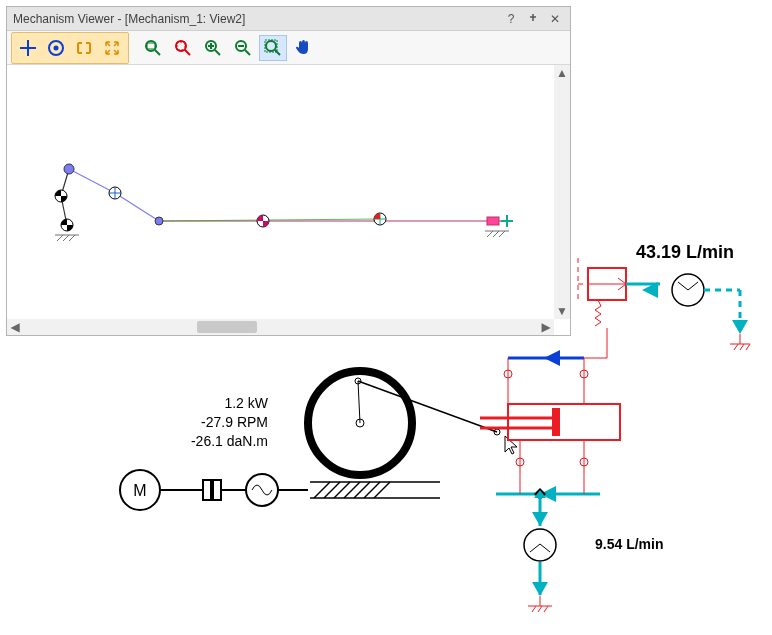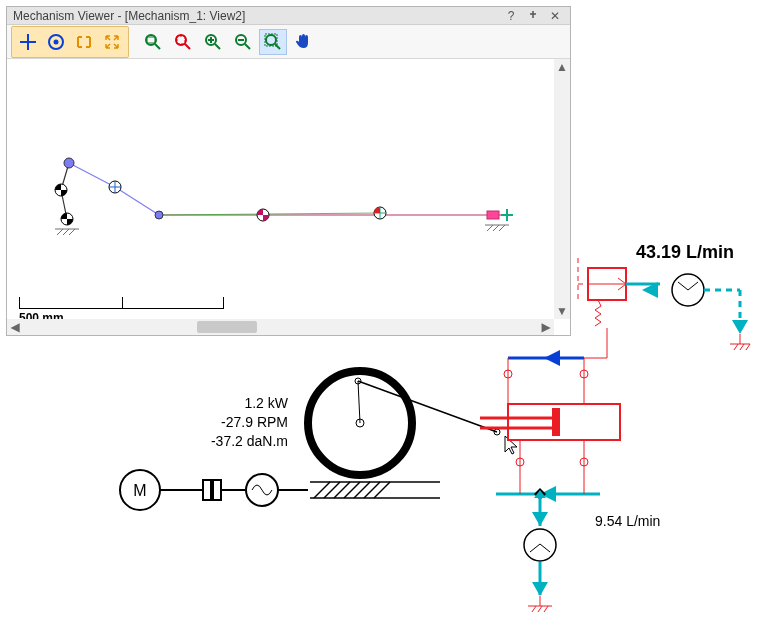--- a/index.html
+++ b/index.html
@@ -17,21 +17,21 @@
     position: absolute;
     left: 6px; top: 6px;
     width: 565px; height: 330px;
     border: 1px solid #b5b5b5;
     background: #ffffff;
     display: flex;
     flex-direction: column;
   }
   .titlebar {
     background: #e5e5e5;
-    height: 18px;
+    height: 24px;
     display: flex;
     align-items: center;
     padding: 0 6px;
     gap: 4px;
     border-bottom: 1px solid #cfcfcf;
   }
   .titlebar .title {
     flex: 1;
     color: #404040;
     font-size: 12px;
@@ -226,27 +226,27 @@
     <line x1="528" y1="606" x2="552" y2="606" class="red"></line>
     <line x1="540" y1="596" x2="540" y2="606" class="red"></line>
     <line x1="532" y1="612" x2="536" y2="606" class="red"></line>
     <line x1="538" y1="612" x2="542" y2="606" class="red"></line>
     <line x1="544" y1="612" x2="548" y2="606" class="red"></line>
   </g>
 </svg>
 
 <div class="readout big" style="left:620px; top:240px; width:130px; text-align:center;">43.19 L/min</div>
 
-<div class="readout" style="left:188px; top:394px; width:100px;">
+<div class="readout" style="left:168px; top:394px; width:100px;">
   <div>1.2 kW</div>
   <div>-27.9 RPM</div>
-  <div>-37.2 daN.m</div>
+  <div>-26.1 daN.m</div>
 </div>
 
-<div class="readout" style="left:595px; top:512px; width:90px; text-align:left;">9.54 L/min</div>
+<div class="readout" style="left:595px; top:535px; width:90px; text-align:left;font-weight:bold;">9.54 L/min</div>
 
 <div class="panel">
   <div class="titlebar">
     <span class="title">Mechanism Viewer - [Mechanism_1: View2]</span>
     <span class="winbtn">?</span>
     <span class="winbtn">
       <svg width="10" height="10">
           <path d="M5 0 L5 7 M2 3 L8 3" stroke="#555" stroke-width="1.5"></path>
         </svg>
     </span>
@@ -377,28 +377,20 @@
           <line x1="62" y1="176" x2="68" y2="170"></line>
       </g>
       <g class="ground">
         <line x1="478" y1="166" x2="502" y2="166"></line>
         <line x1="480" y1="172" x2="486" y2="166"></line>
           <line x1="486" y1="172" x2="492" y2="166"></line>
           <line x1="492" y1="172" x2="498" y2="166"></line>
       </g>
     </svg>
 
-    <div class="scalebar">
-      <div class="line">
-        <span class="tick" style="left:0"></span>
-        <span class="tick" style="left:50%"></span>
-        <span class="tick" style="right:0"></span>
-      </div>
-      <span class="label">500 mm</span>
-    </div>
 
     <div class="vscroll">
       <div class="arrow up">▲</div>
       <div class="arrow down">▼</div>
     </div>
     <div class="hscroll">
       <div class="arrow left">◀</div>
       <div class="thumb"></div>
       <div class="arrow right">▶</div>
     </div>

